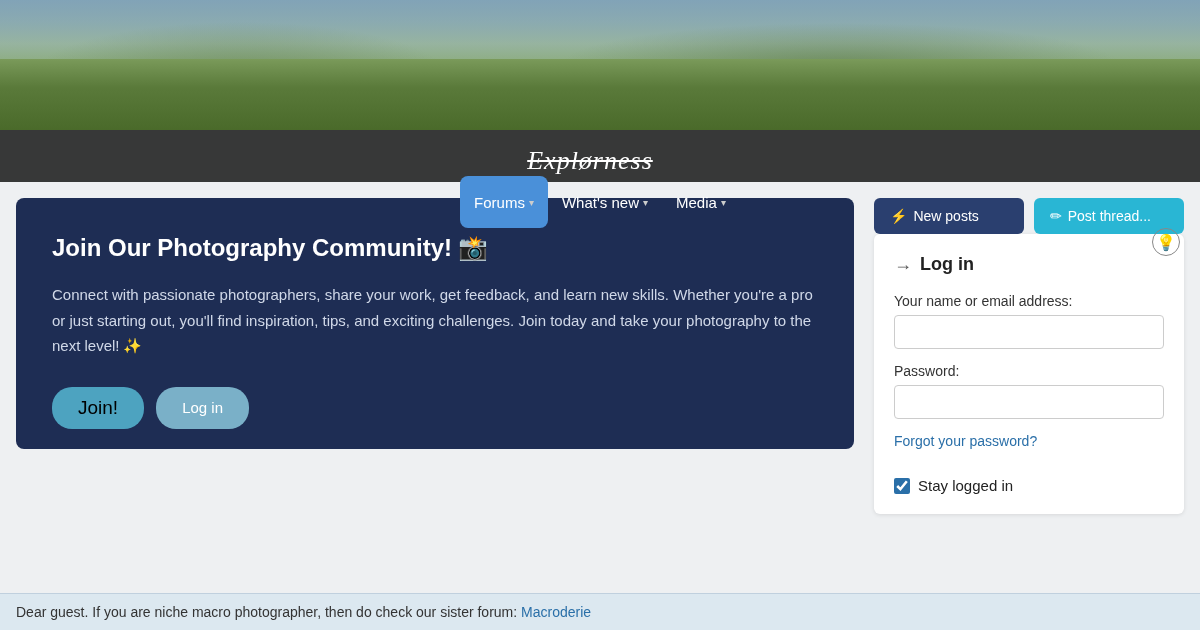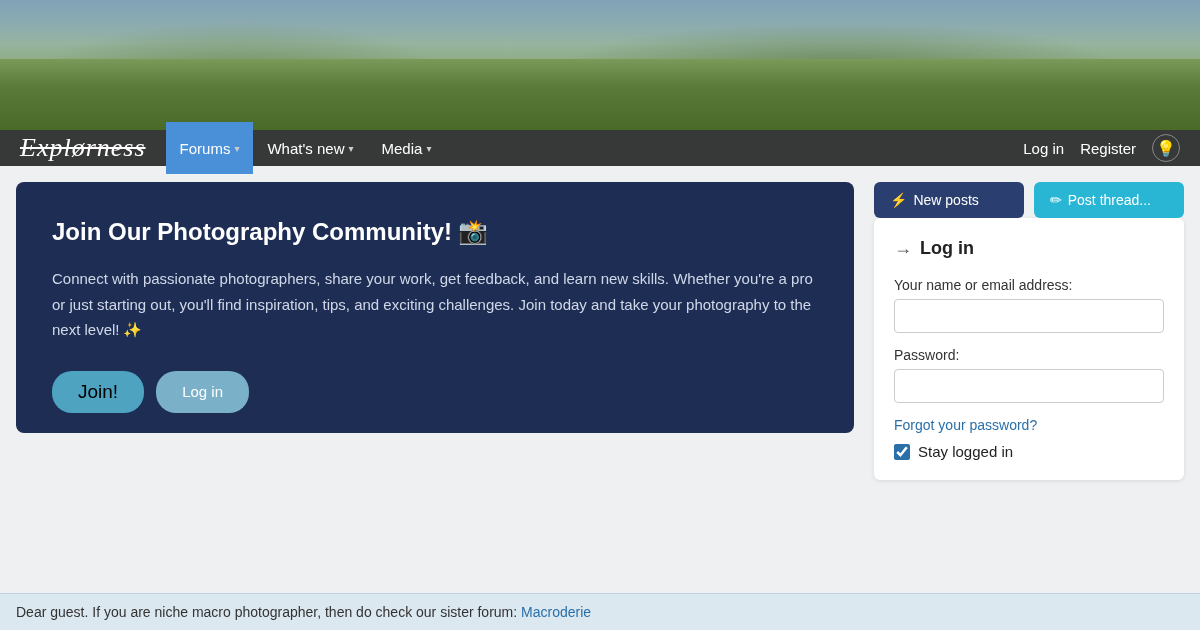--- a/index.html
+++ b/index.html
@@ -36,24 +36,25 @@
       bottom: 0; left: 0; right: 0;
       height: 55%;
       background: linear-gradient(180deg, #7a9a5a 0%, #5a7a3a 40%, #4a6a2a 100%);
     }
 
     
     .navbar {
       background: rgba(30, 30, 30, 0.88);
       display: flex;
       align-items: center;
-      padding: 0 20px;
-      height: 36px;
+      padding: 16px 20px;
+      height: 52px;
       position: relative;
       z-index: 10;
+      flex-direction: column;
     }
     .nav-logo {
       font-family: 'Georgia', serif;
       font-style: italic;
       color: #fff;
       font-size: 26px;
       letter-spacing: 1px;
       margin-right: 20px;
       white-space: nowrap;
       text-decoration: none;
@@ -71,20 +72,21 @@
       font-size: 15px;
       padding: 0 14px;
       height: 52px;
       cursor: pointer;
       white-space: nowrap;
       text-decoration: none;
       gap: 4px;
     }
     .nav-item.active {
       background: #4a90d9;
+      border-radius: 8px;
     }
     .nav-arrow { font-size: 10px; color: #ccc; }
     .nav-right {
       display: flex;
       align-items: center;
       gap: 16px;
       margin-left: auto;
     }
     .nav-right a {
       color: #fff;
@@ -218,21 +220,21 @@
       padding: 8px 10px;
       font-size: 14px;
       margin-bottom: 14px;
       outline: none;
     }
     .forgot-link {
       color: #2a6fa8;
       font-size: 14px;
       text-decoration: none;
       display: block;
-      margin-bottom: 10px;
+      margin-bottom: 28px;
     }
     .stay-logged {
       display: flex;
       align-items: center;
       gap: 8px;
       font-size: 15px;
       color: #222;
     }
     .stay-logged input[type="checkbox"] {
       width: 16px;

